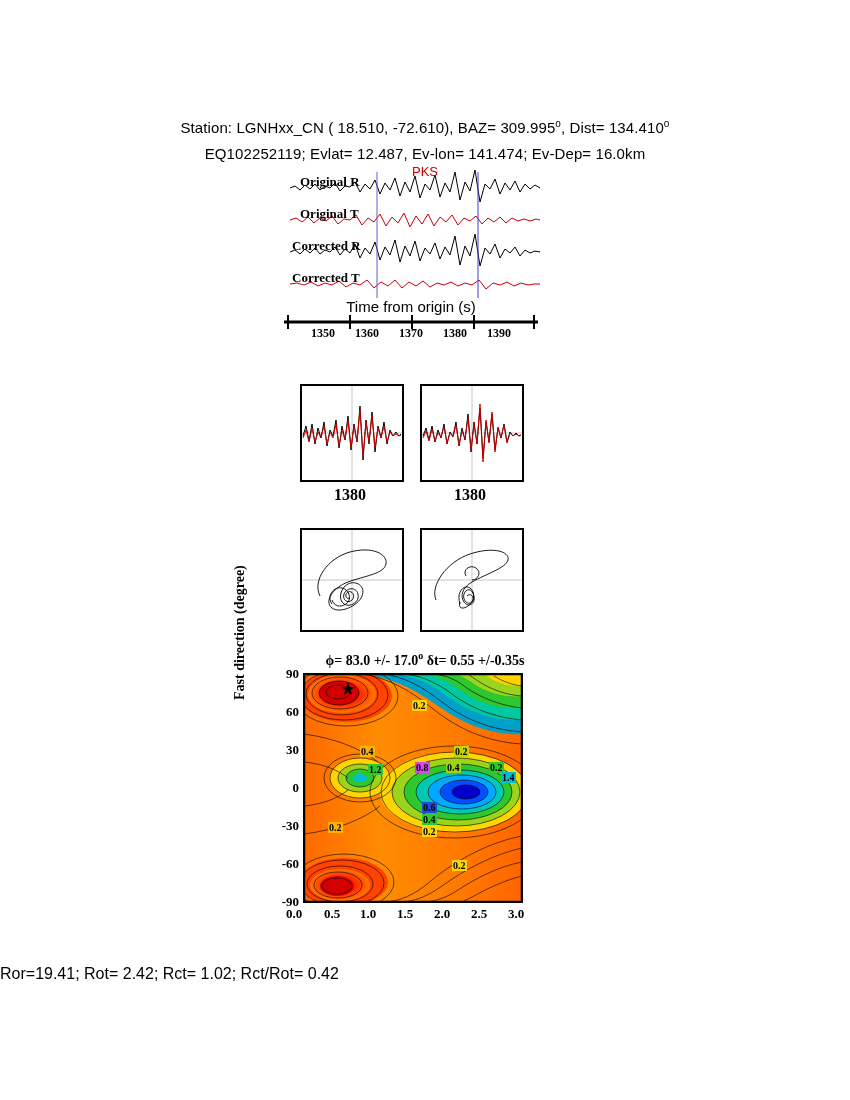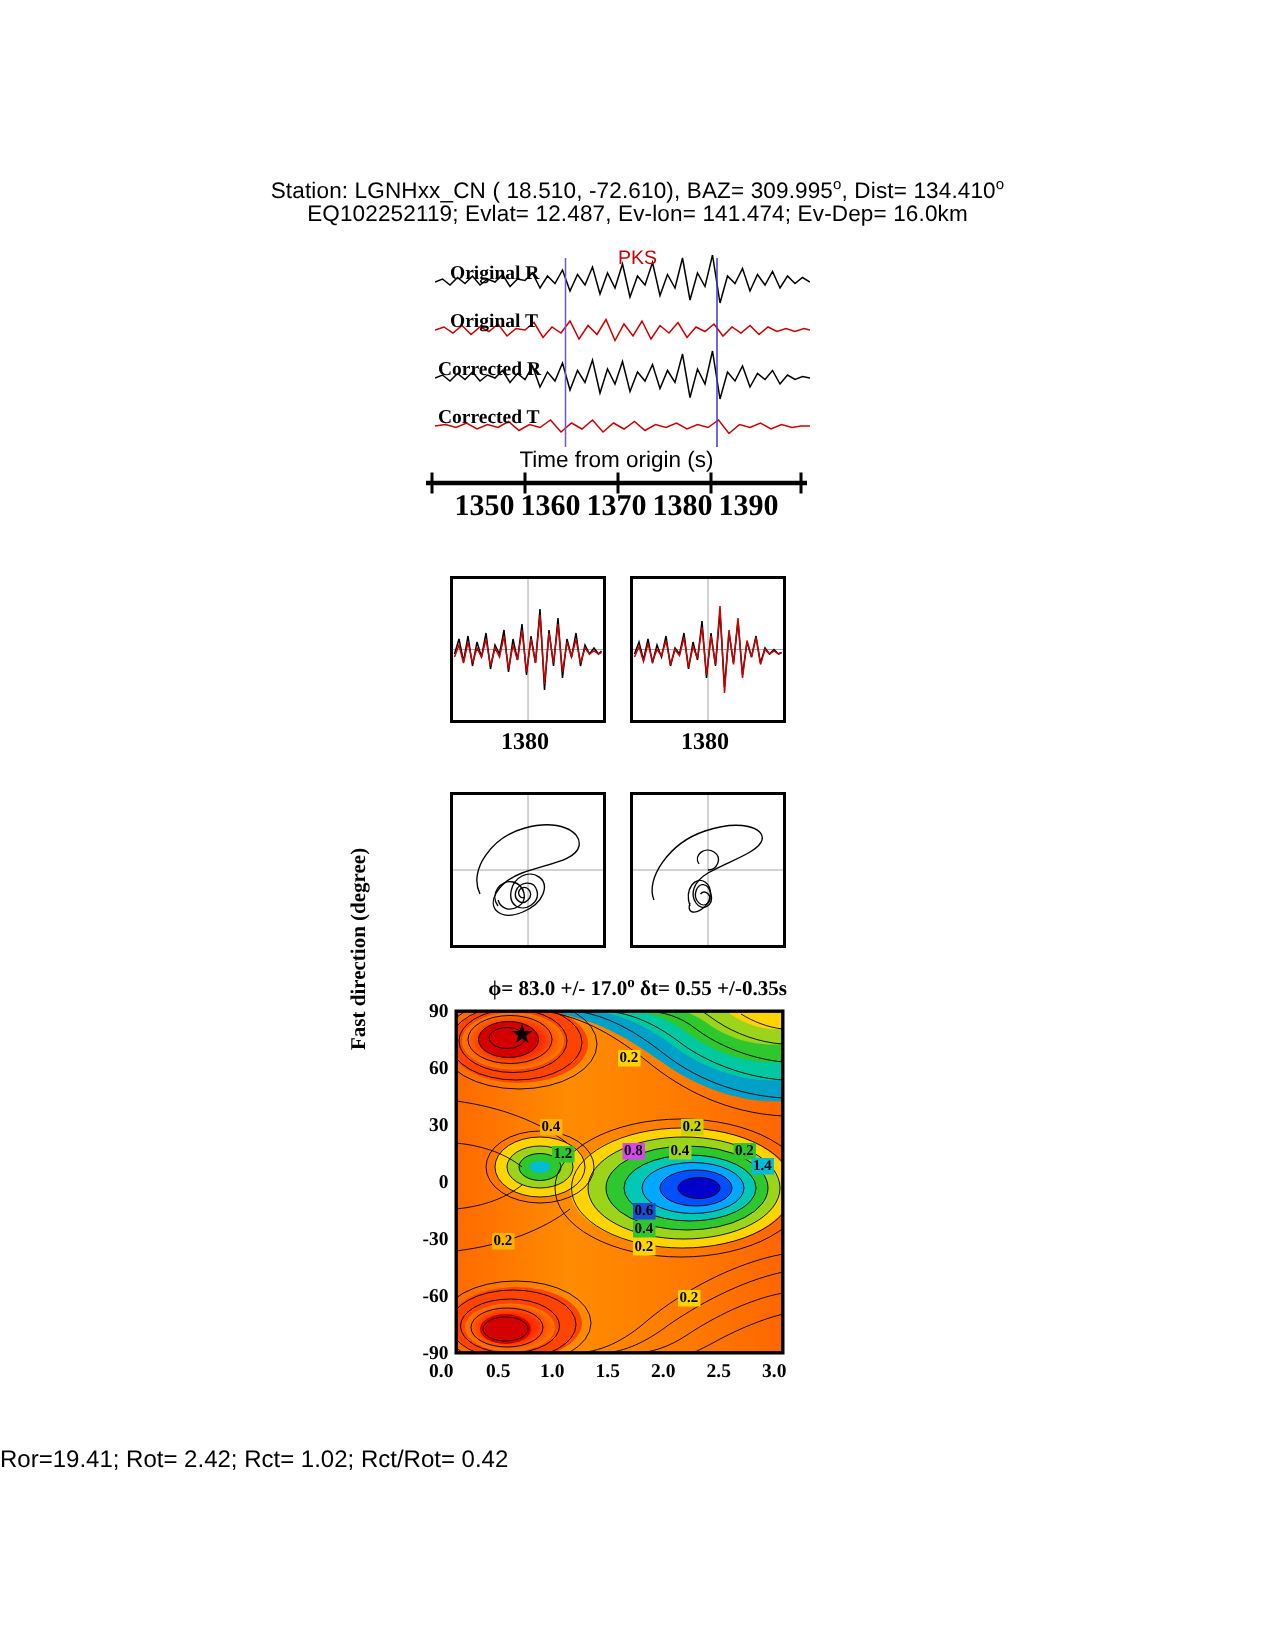--- a/index.html
+++ b/index.html
@@ -2,32 +2,32 @@
 <html><head>
 <meta charset="utf-8">
 <style>
   html,body{margin:0;padding:0;background:#ffffff;}
   body{width:850px;height:1100px;position:relative;font-family:"Liberation Sans",sans-serif;color:#000;}
   .page{position:absolute;left:0;top:0;width:850px;height:1100px;}
 
   
   .hdr{position:absolute;width:100%;text-align:center;font-size:15px;letter-spacing:0.1px;}
   .hdr1{top:118px;}
-  .hdr2{top:134px;}
+  .hdr2{top:145px;}
   .sup{font-size:10px;vertical-align:super;}
 
   
   .wf{position:absolute;left:290px;top:170px;width:250px;height:135px;}
   .wf svg{display:block;}
   .wflabel{position:absolute;font-family:"Liberation Serif",serif;font-weight:bold;font-size:13px;color:#000;white-space:nowrap;}
   .pks{position:absolute;font-family:"Liberation Sans",sans-serif;font-size:13px;color:#cc0000;font-weight:normal;}
 
   .axis-wrap{position:absolute;left:276px;top:300px;width:270px;height:60px;text-decoration:underline;}
   .axis-title{position:absolute;left:0;top:-2px;width:270px;text-align:center;font-size:15px;font-family:"Liberation Sans",sans-serif;}
-  .tickrow{position:absolute;left:0;top:26px;width:270px;text-align:center;font-size:20px;font-weight:bold;font-family:"Liberation Serif",serif;}
+  .tickrow{position:absolute;left:0;top:26px;width:270px;text-align:center;font-size:12px;font-weight:bold;font-family:"Liberation Serif",serif;}
   .tickrow span{display:inline-block;width:44px;}
 
   
   .box{position:absolute;border:2px solid #000;background:#fff;}
   .boxlabel{position:absolute;font-size:16px;font-weight:bold;font-family:"Liberation Serif",serif;text-align:center;}
 
   
   .ctitle{position:absolute;left:0;top:650px;width:850px;text-align:center;font-size:14px;font-weight:bold;font-family:"Liberation Serif",serif;}
   .cplot{position:absolute;left:303px;top:673px;width:218px;height:228px;border:1px solid #000;overflow:hidden;}
   .ylabels{position:absolute;left:255px;top:666px;width:44px;height:242px;}

